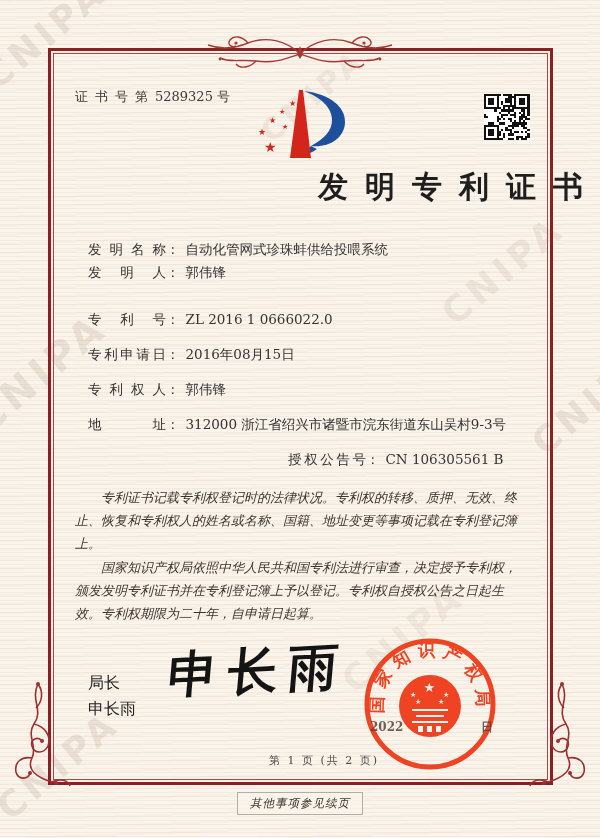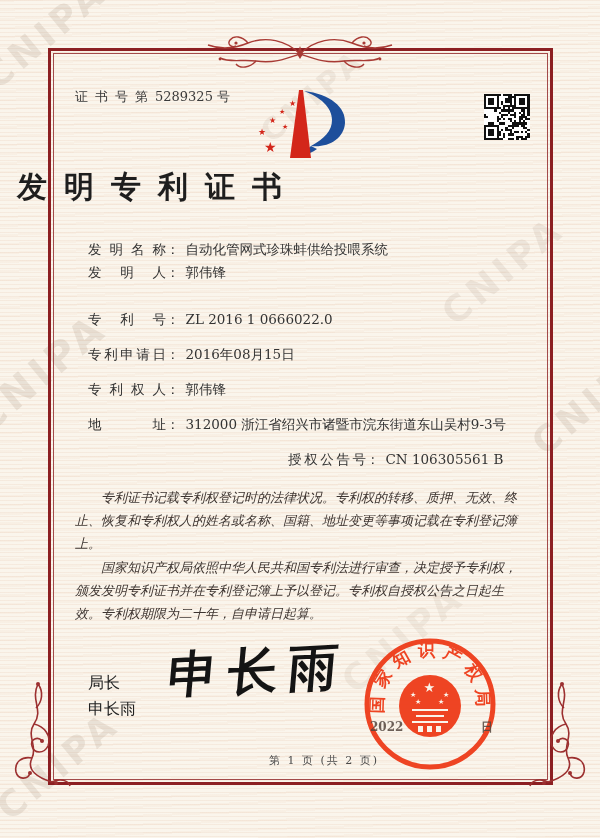--- a/index.html
+++ b/index.html
@@ -26,21 +26,21 @@
     position:absolute;left:2px;top:2px;right:2px;bottom:2px;
     border:1px solid #a34a4a;
   }
   .cert-no{
     position:absolute;left:75px;top:88px;font-size:13px;color:#3a3a3a;
   }
   .cert-no .sp{letter-spacing:7px;font-family:Liberation Serif, serif;}
   .logo{position:absolute;left:248px;top:86px;width:104px;height:76px;}
   .qr{position:absolute;left:483px;top:94px;width:47px;height:46px;}
   .title{
-    position:absolute;left:0;top:167px;width:100%;text-align:left;
+    position:absolute;left:0;top:167px;width:100%;text-align:right;
     font-size:30px;font-weight:bold;color:#1e1e1e;
     letter-spacing:17px;padding-left:17px;box-sizing:border-box;
   }
   .row{position:absolute;left:88px;font-size:13.5px;color:#333;white-space:nowrap;}
   .flabel{display:inline-block;width:78px;text-align:justify;text-align-last:justify;vertical-align:bottom;}
   .fvalue{margin-left:6px;}
   .grp2{position:absolute;left:200px;top:0;}
   .body-text{
     position:absolute;left:75px;top:486px;width:454px;
     font-size:13px;line-height:23px;color:#3d3430;font-style:italic;
@@ -450,14 +450,15 @@
       </g>
     </g>
     <g fill="#4a3b33" opacity="0.85" font-weight="bold" font-family="'DejaVu Serif',serif">
       <text x="8" y="95" font-size="12">2022</text>
       <text x="119" y="95" font-size="12">日</text>
     </g>
   </svg>
 
   <div class="page-info">第 1 页 (共 2 页)</div>
 
+  <div class="cont-note">其他事项参见续页</div>
 
 </div>
 
 </body></html>

